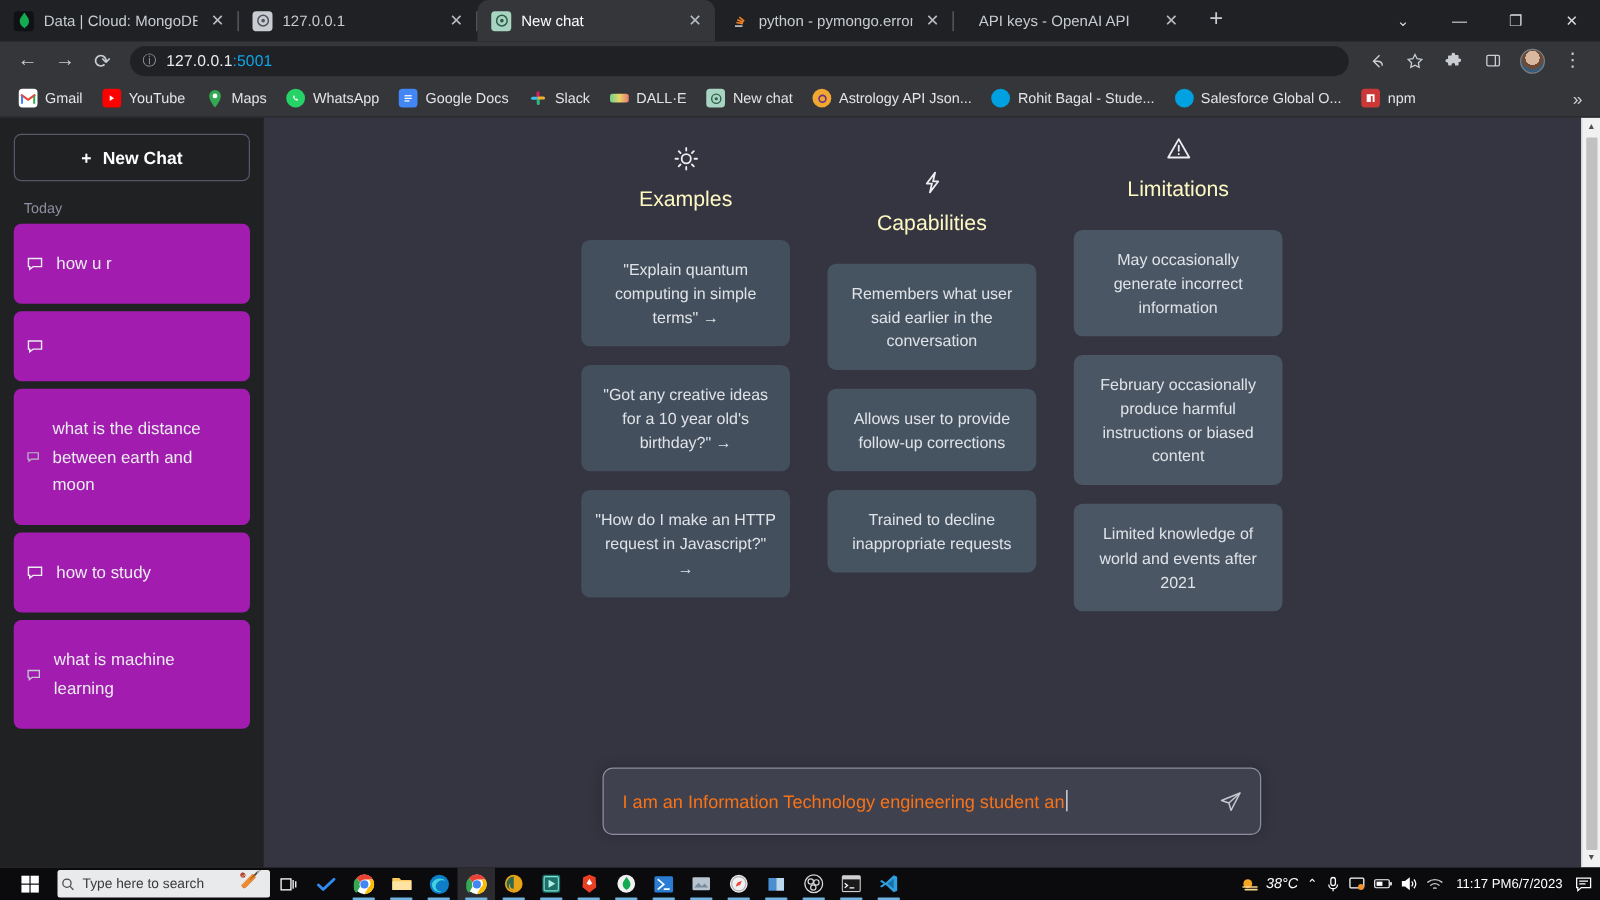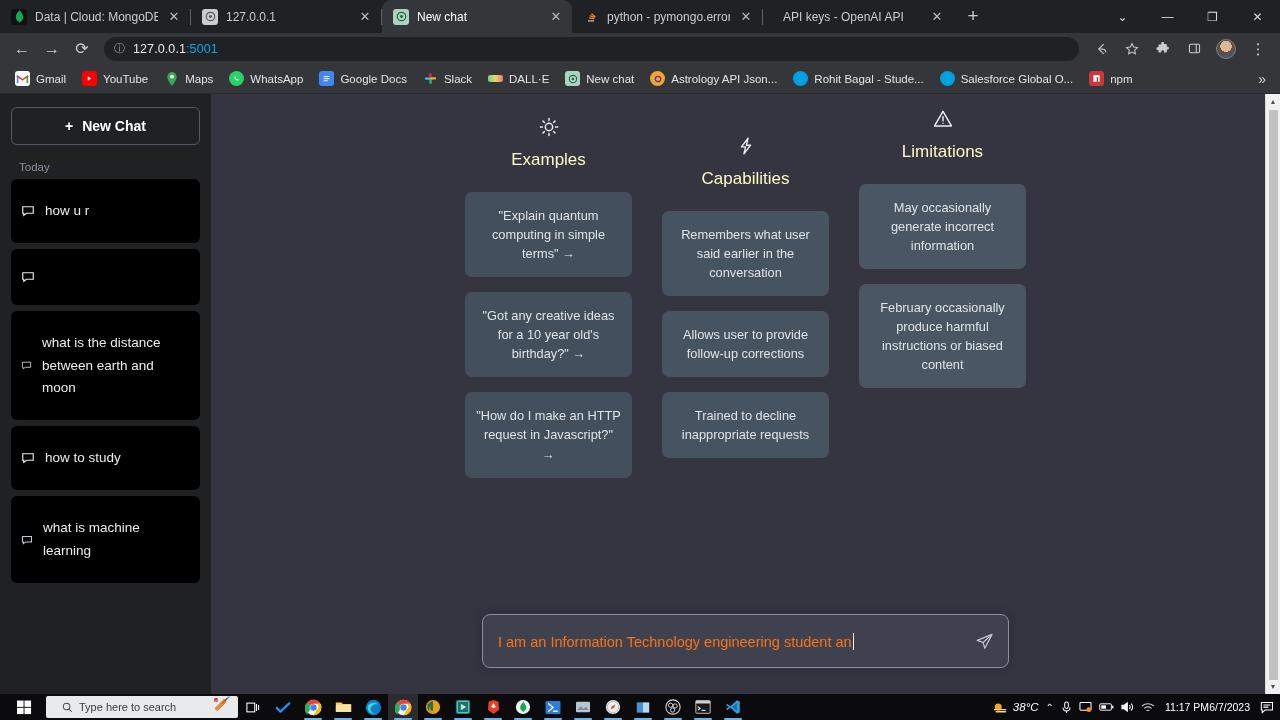--- a/index.html
+++ b/index.html
@@ -95,21 +95,21 @@
     padding: 13px 11px 0 11px; display: flex; flex-direction: column; gap: 0;
   }
   .new-chat {
     height: 38px; border: 1px solid #565869; border-radius: 6px;
     display: flex; align-items: center; justify-content: center; gap: 9px;
     color: #ffffff; font-size: 14px; font-weight: bold;
   }
   .today-label { color: #8e8ea0; font-size: 11.5px; padding: 16px 8px 6px 8px; }
   .chat-list { display: flex; flex-direction: column; gap: 6px; }
   .chat-item {
-    background: #000000; border-radius: 6px; min-height: 38px;
+    background: #a21caf; border-radius: 6px; min-height: 38px;
     display: flex; align-items: center; gap: 10px;
     padding: 21px 10px; color: #ececf1; font-size: 13.5px; line-height: 1.65;
   }
   .chat-item .chat-icon { flex: none; display: flex; align-items: center; }
 
   .main {
     flex: 1; position: relative; display: flex; flex-direction: column;
     align-items: center; padding-top: 14px; overflow: hidden;
   }
   .cols { display: flex; gap: 30px; justify-content: center; width: 100%; }
@@ -154,22 +154,22 @@
   .ps-thumb { width: 9px; background: #c1c1c1; border-radius: 1px; margin: 1px 0; }
   .ps-track { flex: 1; width: 100%; display: flex; justify-content: center; }
 
   
   .taskbar {
     height: 26px; background: #0b0b0e; display: flex; align-items: center;
     padding: 0 2px; gap: 0; color: #ffffff;
   }
   .start { width: 44px; height: 26px; display: flex; align-items: center; justify-content: center; }
   .tb-search {
-    width: 192px; height: 22px; background: #e9eaec; border-radius: 2px;
-    display: flex; align-items: center; gap: 6px; padding: 0 16px;
+    width: 170px; height: 22px; background: #e9eaec; border-radius: 2px;
+    display: flex; align-items: center; gap: 6px; padding: 0 3px;
     color: #3a3a3a; font-size: 11px; position: relative; overflow: hidden;
   }
   .tb-search .cricket { position: absolute; right: 6px; top: -2px; font-size: 15px; }
   .tb-item {
     width: 30px; height: 26px; display: flex; align-items: center;
     justify-content: center; position: relative;
   }
   .tb-item.running::after {
     content: ""; position: absolute; bottom: 0; left: 6px; right: 6px;
     height: 2px; background: #6fb3e0; border-radius: 1px;
@@ -467,20 +467,21 @@
         <div class="col col-lim">
           <div class="col-icon">
             <svg width="22" height="22" viewBox="0 0 24 24" fill="none" stroke="#ececf1" stroke-width="1.6" stroke-linejoin="round" stroke-linecap="round">
                 <path d="M12 3.6L21.2 19.6H2.8z"></path>
                 <path d="M12 9.4v4.4M12 16.6v.1"></path>
               </svg>
           </div>
           <div class="col-title">Limitations</div>
           <div class="card">May occasionally generate incorrect information</div>
           <div class="card">February occasionally produce harmful instructions or biased content</div>
+          <div class="card">Limited knowledge of world and events after 2021</div>
         </div>
       </div>
 
       <div class="composer-wrap">
         <div class="composer">
           <div class="text"><span>I am an Information Technology engineering student an</span><span class="caret"></span></div>
           <div class="send-btn">
             <svg width="19" height="19" viewBox="0 0 24 24" fill="none" stroke="#c5c8cf" stroke-width="1.5" stroke-linejoin="round">
                 <path d="M21.5 3L2.8 10.6l7.4 2.6 2.2 7.4z"></path>
                 <path d="M10.2 13.2L21.5 3"></path>

